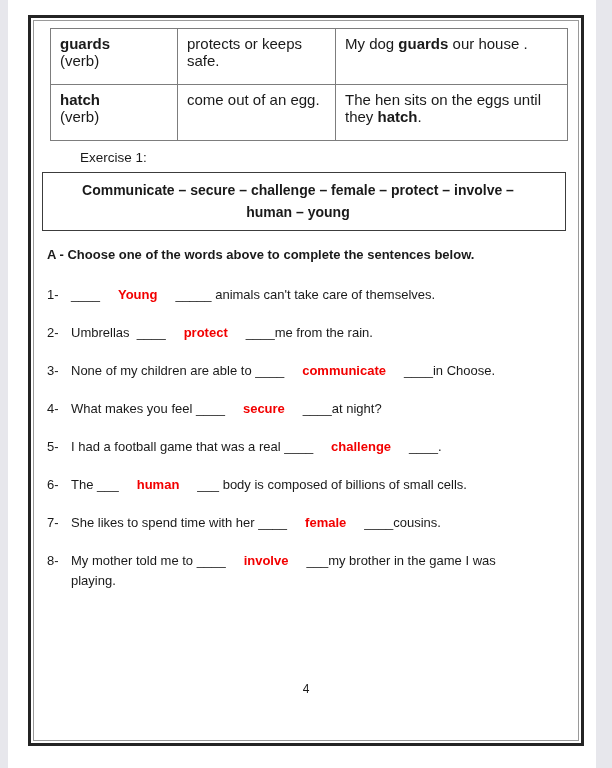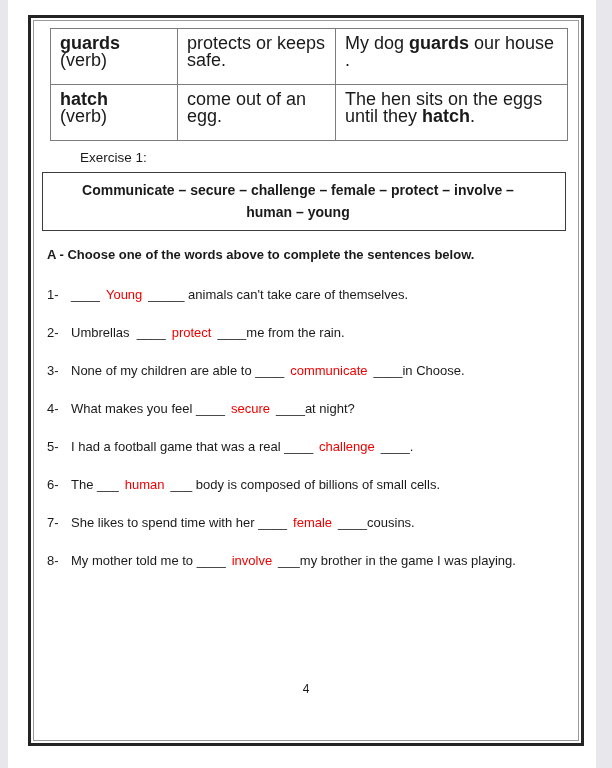--- a/index.html
+++ b/index.html
@@ -28,21 +28,21 @@
   .vocab-table {
     border-collapse: collapse;
     margin-left: 19px;
     table-layout: fixed;
     width: 517px;
   }
   .vocab-table td {
     border: 1px solid #7d7d7d;
     vertical-align: top;
     padding: 6px 9px;
-    font-size: 18px;
+    font-size: 15px;
     line-height: 17px;
     height: 56px;
   }
   .term-word { font-weight: bold; }
   .term-pos { font-weight: normal; }
   .example-bold { font-weight: bold; }
   
   .exercise-title {
     margin: 9px 0 0 1px;
     font-size: 13.5px;
@@ -72,22 +72,22 @@
     margin-bottom: 18px;
     font-size: 13px;
     line-height: 20px;
   }
   .sentence-num { width: 24px; flex-shrink: 0; }
   .sentence-text { max-width: 452px; }
   .sentence-text span { white-space: pre-wrap; }
   .blank { color: #1a1a1a; letter-spacing: 0; }
   .answer {
     color: var(--answer-red, #f20000);
-    font-weight: normal;
-    margin: 0 6px;
+    font-weight: bold;
+    margin: 0 18px;
   }
   
   .page-number {
     position: absolute;
     left: 0; right: 0; top: 664px;
     text-align: center;
     font-size: 12px;
   }
 </style>
 </head>

